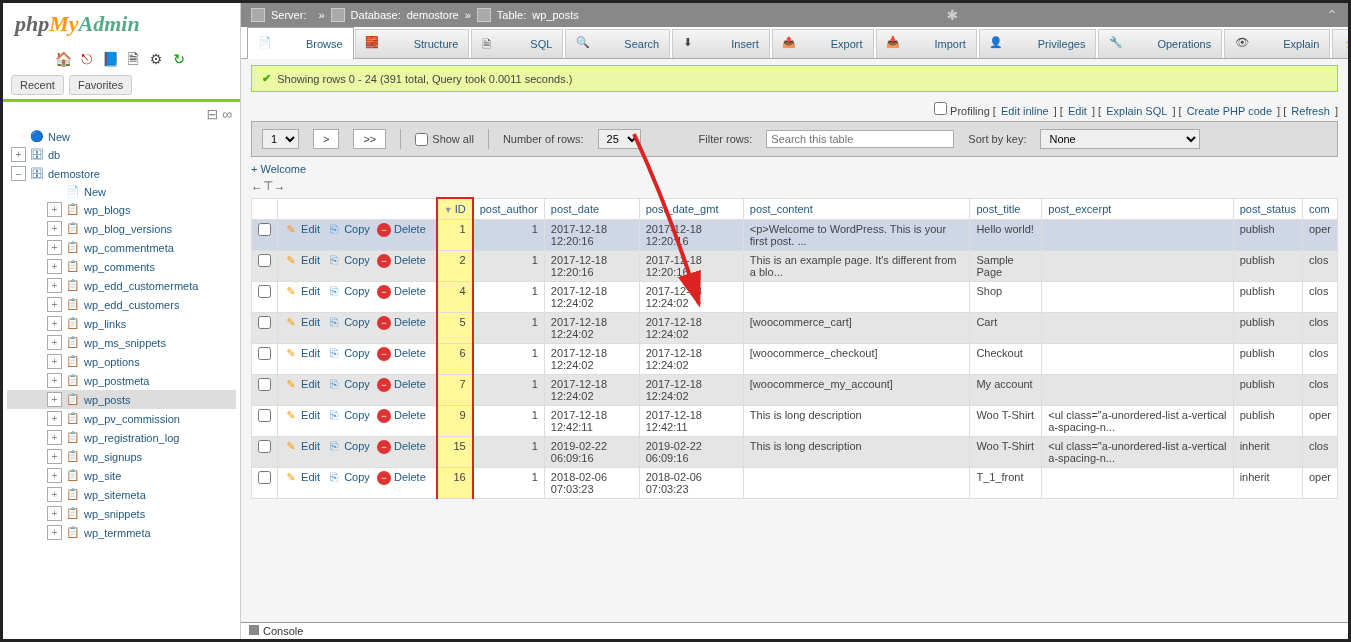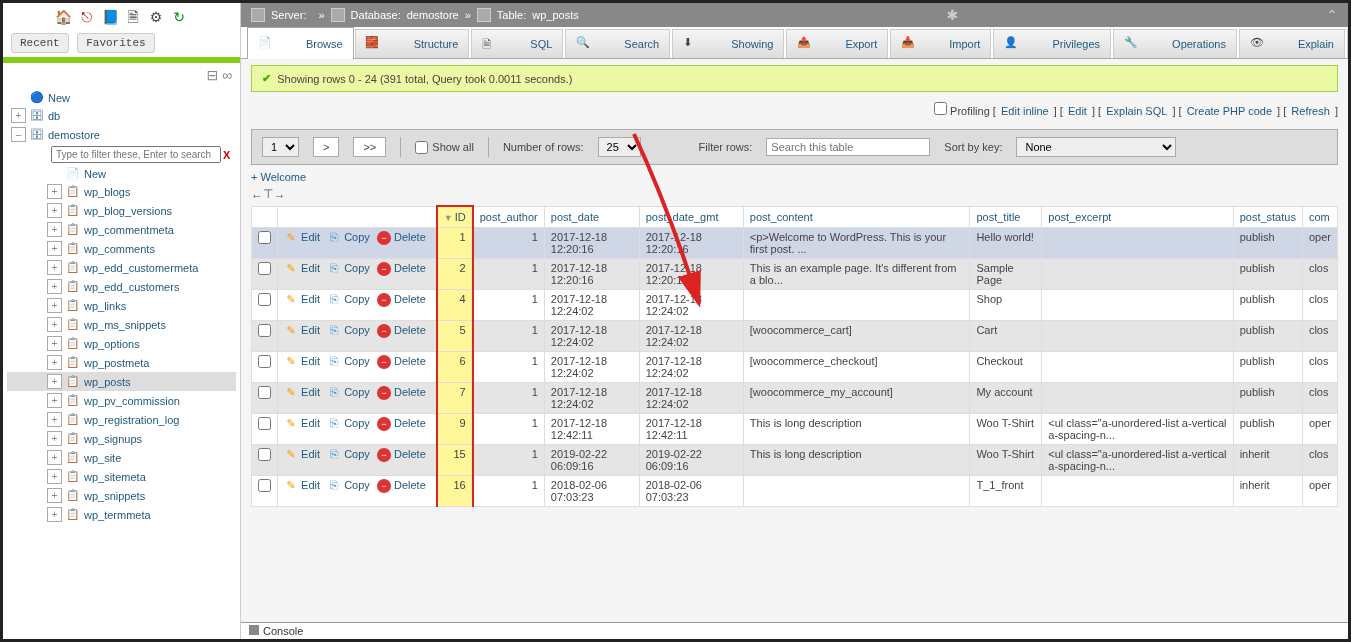--- a/index.html
+++ b/index.html
@@ -6,21 +6,21 @@
 body { font-family: sans-serif; font-size: 11px; color: #444; background: #f5f5f5; border: 3px solid #222; width: 1351px; height: 642px; overflow: hidden; position: relative; }
 
 .layout { display: flex; height: 100%; }
 .sidebar { width: 238px; background: #fff; border-right: 1px solid #ccc; display: flex; flex-direction: column; }
 .logo { padding: 8px 12px; font-size: 22px; font-weight: bold; font-style: italic; font-family: Georgia, serif; }
 .logo .php { color: #666; }
 .logo .my { color: #f90; }
 .logo .admin { color: #5a8; }
 .sidebar-icons { text-align: center; padding: 4px 0; }
 .sidebar-icons span { display: inline-block; width: 16px; height: 16px; margin: 0 2px; font-size: 14px; }
-.recent-fav { padding: 4px 8px; border-bottom: 6px solid #84cc16; font-family: Liberation Mono, monospace; }
+.recent-fav { padding: 4px 8px; border-bottom: 3px solid #84cc16; }
 .recent-fav span { display: inline-block; padding: 3px 8px; background: #eee; border: 1px solid #ccc; border-radius: 3px; margin-right: 2px; }
 .tree-tools { text-align: right; padding: 4px 8px; color: #888; font-size: 14px; }
 .tree { flex: 1; overflow-y: auto; padding: 2px 4px; }
 .tree-node { display: flex; align-items: center; padding: 2px 0; color: #235a81; cursor: pointer; }
 .tree-node .sq { display: inline-block; width: 15px; height: 15px; line-height: 13px; text-align: center; border: 1px solid #aaa; background: #fff; color: #888; margin-right: 3px; font-size: 10px; }
 .tree-node .ico { display: inline-block; width: 16px; text-align: center; margin-right: 3px; }
 .tree-node.l1 { padding-left: 4px; }
 .tree-node.l3 { padding-left: 40px; }
 .tree-node.filter { padding-left: 44px; }
 .tree-node.filter input { width: 170px; font-size: 10px; padding: 1px 3px; }
@@ -39,21 +39,21 @@
 .tab:not(.active) { background: linear-gradient(#f5f5f5, #ddd); border: 1px solid #ccc; border-bottom: none; margin: 2px 1px 0; }
 .tab .ticon { width: 16px; height: 16px; display: inline-block; }
 .tab a { color: #235a81; text-decoration: none; margin-left: 28px; }
 
 .content { flex: 1; overflow: auto; padding: 6px 10px; position: relative; }
 .success-box { background: #ebf8a4; border: 1px solid #a2d246; padding: 6px 10px; margin-bottom: 8px; display: flex; align-items: center; gap: 6px; }
 .success-box .check { color: #4a0; font-weight: bold; }
 .query-code { font-family: monospace; padding: 4px 0 8px; }
 .query-code .kw { color: #909; }
 .query-code .tbl { color: #a44; }
-.action-links { text-align: right; padding: 2px 0 12px; }
+.action-links { text-align: right; padding: 2px 0 4px; }
 .action-links a { color: #235a81; text-decoration: none; margin: 0 2px; }
 
 .controls-bar { background: #ddd; border: 1px solid #aaa; padding: 7px 10px; display: flex; align-items: center; gap: 14px; }
 .controls-bar select, .controls-bar input[type=text] { font-size: 11px; padding: 2px 4px; border: 1px solid #aaa; }
 .controls-bar .nav-btn { padding: 3px 9px; background: #fff; border: 1px solid #aaa; cursor: pointer; }
 .controls-bar label { display: flex; align-items: flex-start; gap: 4px; }
 
 .options-link { color: #235a81; padding: 6px 0 2px; cursor: pointer; }
 .table-tools { padding: 2px 0; color: #555; font-size: 12px; }
 
@@ -79,20 +79,23 @@
 .arrow-annotation svg { overflow: visible; }
 
 .console { position: absolute; bottom: 0; left: 238px; right: 0; background: #fff; border-top: 1px solid #999; padding: 2px 8px; font-size: 11px; color: #333; }
 .console .ico { display: inline-block; width: 10px; height: 10px; background: #888; margin-right: 4px; }
 </style>
 </head>
 <body>
 
 <div class="layout">
   <div class="sidebar">
+    <div class="logo">
+      <span class="php">php</span><span class="my">My</span><span class="admin">Admin</span>
+    </div>
     <div class="sidebar-icons">
       <span>🏠</span>
       <span style="color:#c00">⎋</span>
       <span>📘</span>
       <span>🗎</span>
       <span>⚙</span>
       <span style="color:#090">↻</span>
     </div>
     <div class="recent-fav">
       <span>Recent</span>
@@ -110,24 +113,20 @@
         </div>
         <div class="tree-node l1">
           <span class="sq">+</span>
           <span class="ico">🗄</span>
           <span>db</span>
         </div>
         <div class="tree-node l1">
           <span class="sq">–</span>
           <span class="ico">🗄</span>
           <span>demostore</span>
-        </div>
-        <div class="tree-node filter">
-          <input type="text" placeholder="Type to filter these, Enter to search" style="">
-          <span class="x">X</span>
         </div>
         <div class="tree-node l3">
           <span style="width:18px;display:inline-block"></span>
           <span class="ico">📄</span>
           <span>New</span>
         </div>
         <div class="tree-node l3">
           <span class="sq">+</span>
           <span class="ico">📋</span>
           <span>wp_blogs</span>
@@ -249,21 +248,21 @@
         <div class="tab">
           <span class="ticon">🗎</span>
           <a href="#">SQL</a>
         </div>
         <div class="tab">
           <span class="ticon">🔍</span>
           <a href="#">Search</a>
         </div>
         <div class="tab">
           <span class="ticon">⬇</span>
-          <a href="#">Showing</a>
+          <a href="#">Insert</a>
         </div>
         <div class="tab">
           <span class="ticon">📤</span>
           <a href="#">Export</a>
         </div>
         <div class="tab">
           <span class="ticon">📥</span>
           <a href="#">Import</a>
         </div>
         <div class="tab">
@@ -305,21 +304,21 @@
         <span style="border-left:1px solid #aaa;height:20px"></span>
         <label>
             <input type="checkbox" style=""> 
             <span>Show all</span>
           </label>
         <span style="border-left:1px solid #aaa;height:20px"></span>
         <span>Number of rows:</span>
         <select><option>25</option></select>
         <span style="flex:0 0 30px"></span>
         <span>Filter rows:</span>
-        <input type="text" style="width: 164px;" placeholder="Search this table">
+        <input type="text" style="width: 188px;" placeholder="Search this table">
         <span>Sort by key:</span>
         <select style="width:160px"><option>None</option></select>
       </div>
 
       <div class="options-link">+ Welcome</div>
       <div class="table-tools">←⊤→</div>
 
       <table class="data-table">
         <thead>
             <tr id="thead-row">

